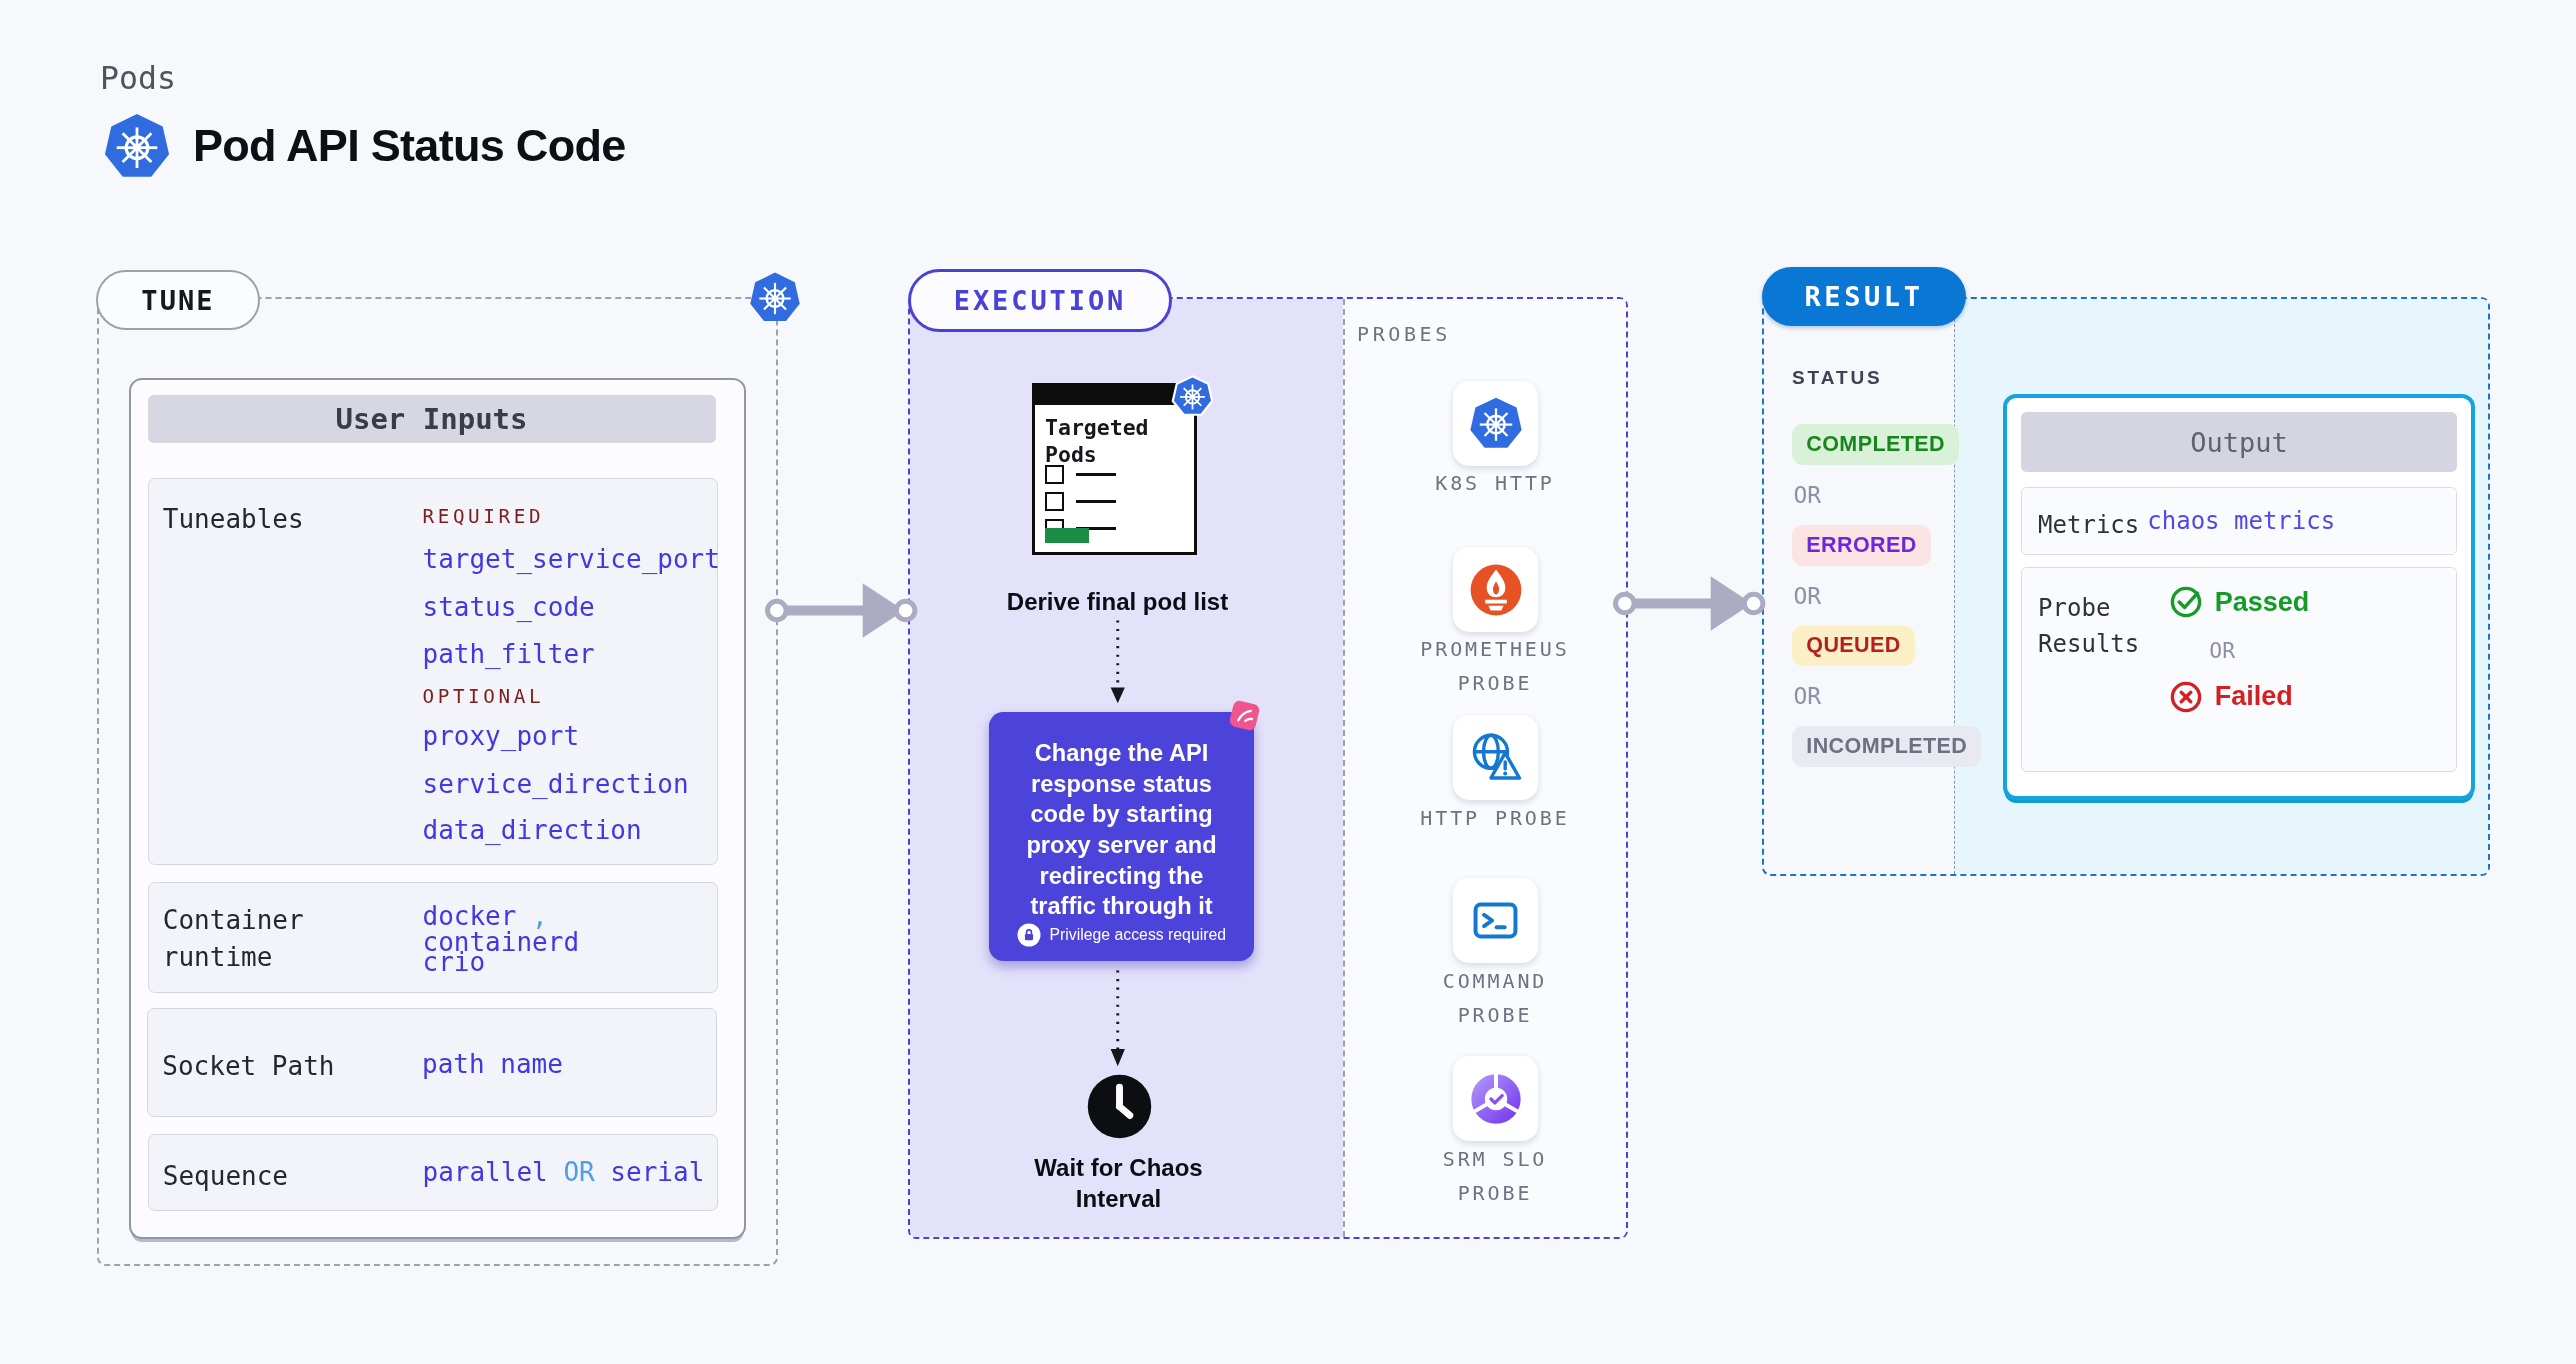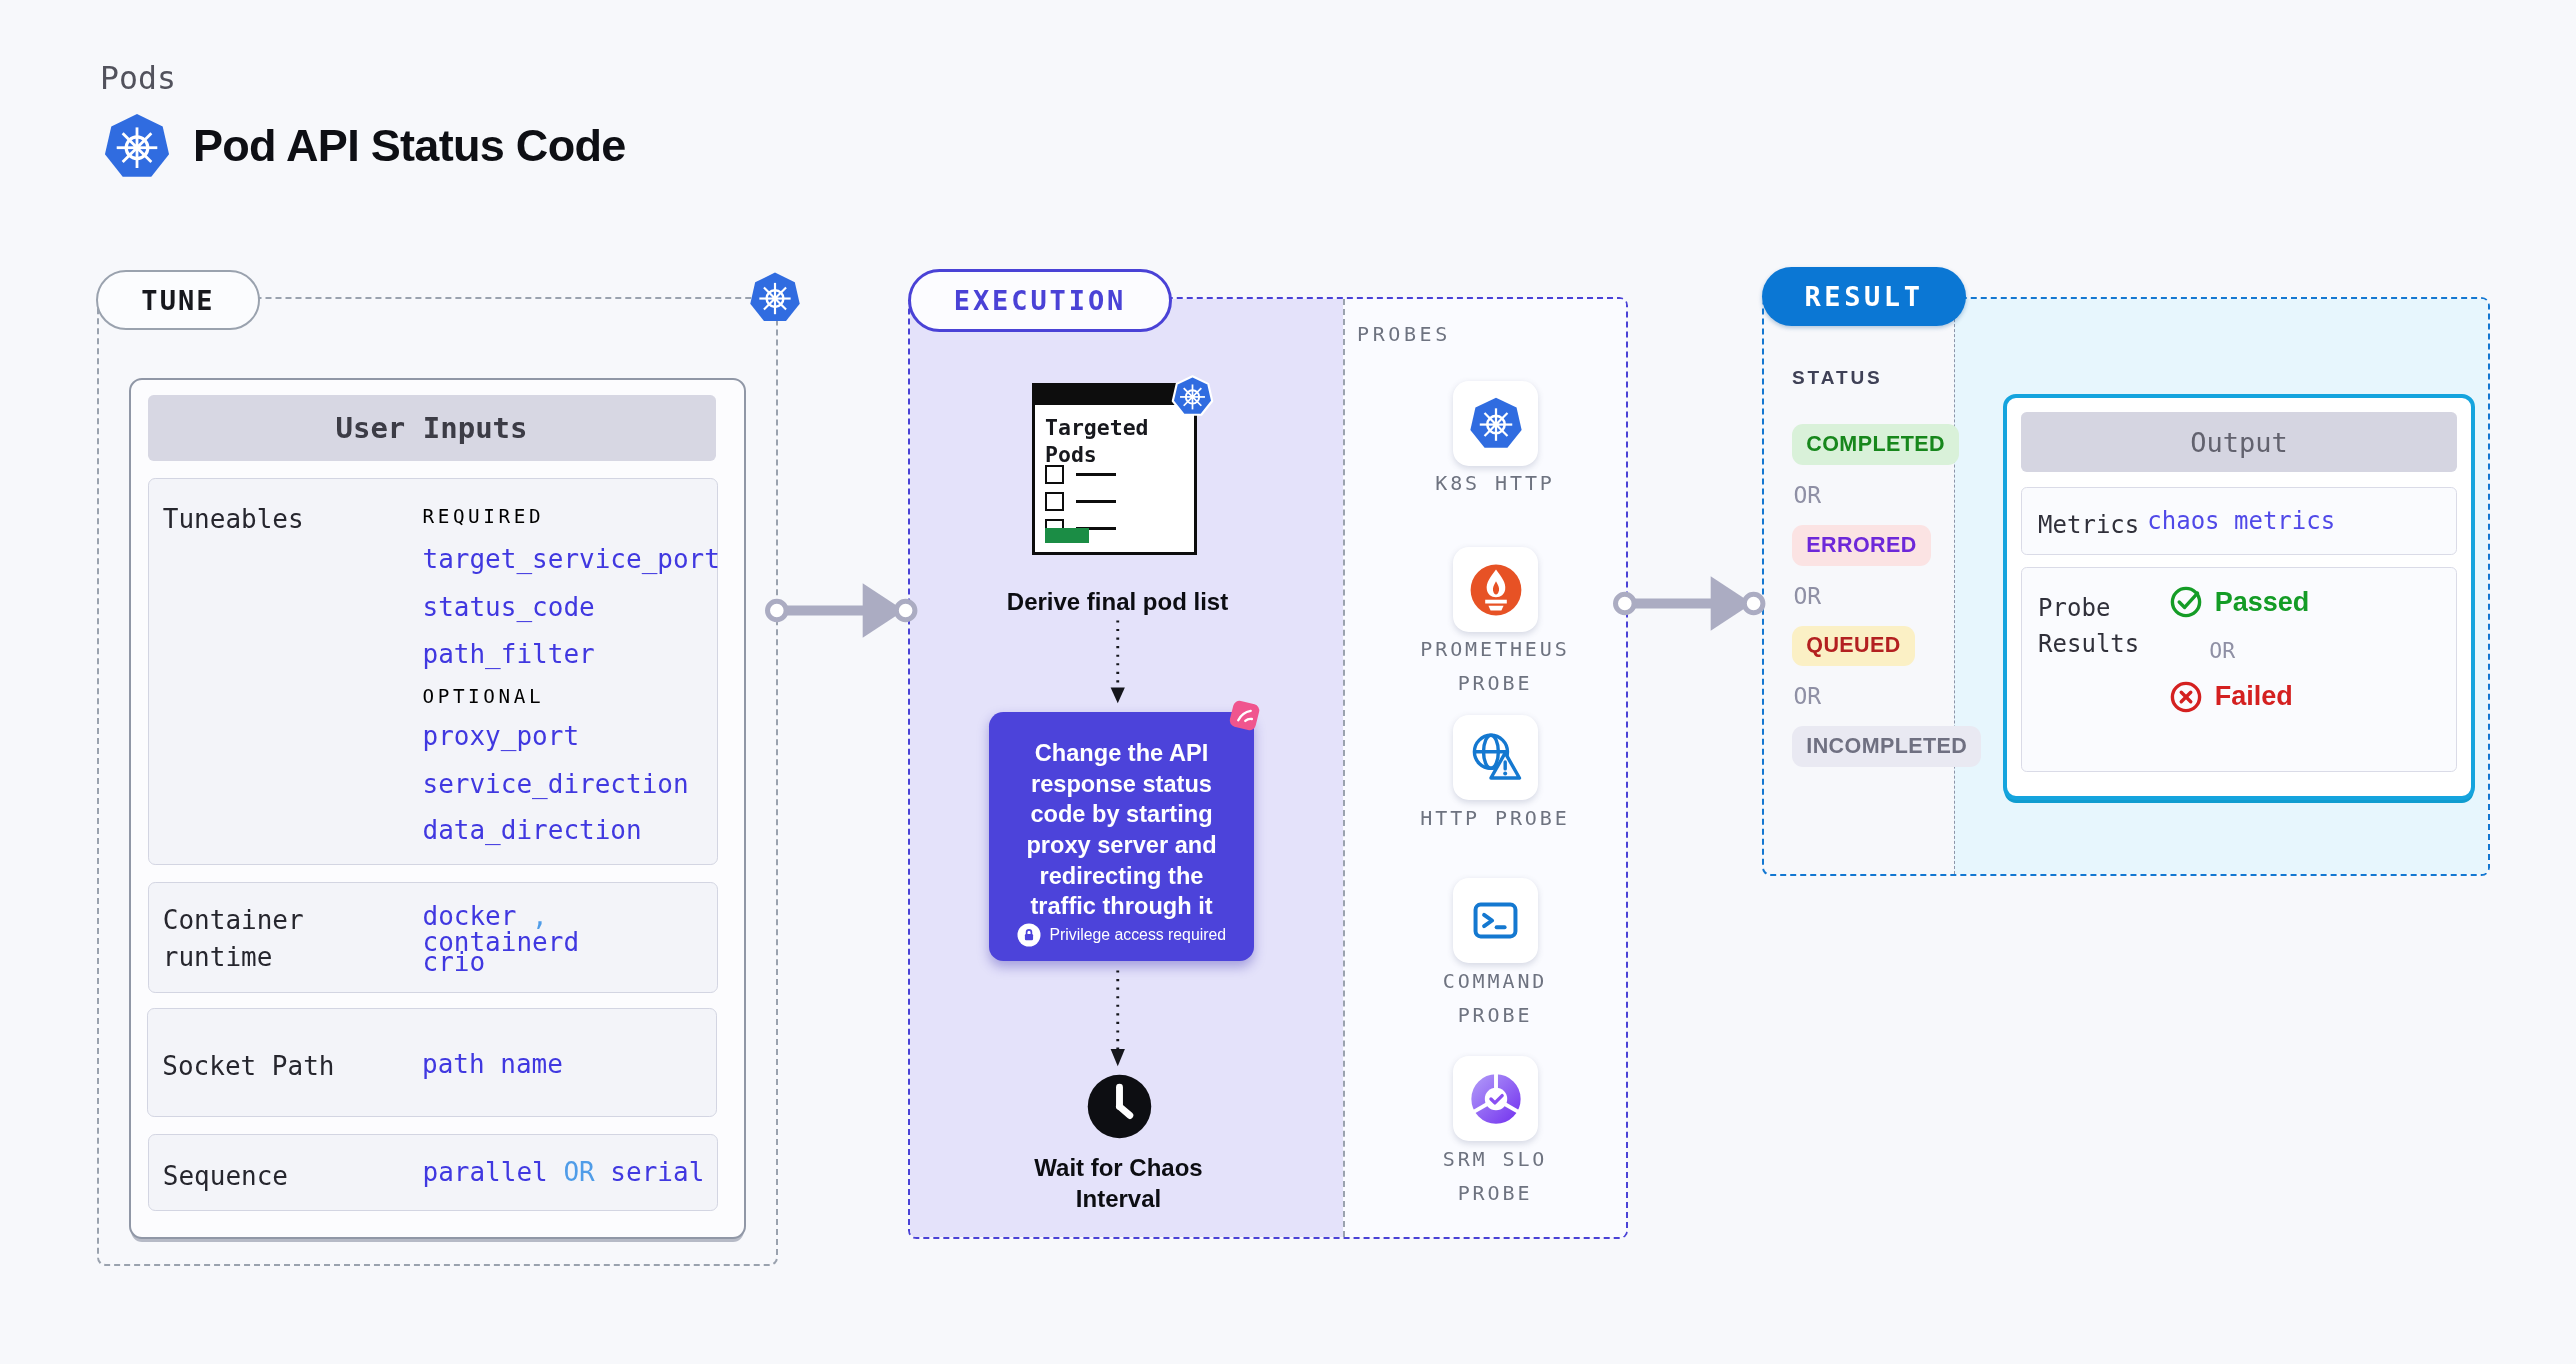--- a/index.html
+++ b/index.html
@@ -29,21 +29,21 @@
   .pill-tune{background:#fbfcfe;border:2.9px solid #9aa2ae;color:#17181d;font-size:27px;letter-spacing:2.1px;}
   .pill-exec{background:#fcfcff;border:3.6px solid #4a42d6;color:#4a42d6;font-size:27px;letter-spacing:2.9px;}
   .pill-result{background:#0b77d4;color:#fff;font-size:27px;letter-spacing:3.6px;box-shadow:0 2.1px 4.3px rgba(10,80,150,.3);}
 
   
   .ui-card{background:#fcfcfe;border:2.1px solid #9097a6;border-radius:13px;box-shadow:0 5px 0 -2.1px #b6bac6;}
   .ui-header{background:#d7d7e3;border-radius:5.7px;display:flex;align-items:center;justify-content:center;
              font-size:29px;font-weight:600;color:#3c3c46;}
   .field-box{background:#f3f4f9;border:1.4px solid #d3d5e2;border-radius:7.2px;}
   .field-label{font-size:26px;color:#26262e;line-height:1.45;}
-  .req-label{font-size:19.3px;color:#000000;letter-spacing:3.6px;}
+  .req-label{font-size:19.3px;color:#7f1d1d;letter-spacing:3.6px;}
   .val{font-size:26px;color:#4038e0;line-height:1.0;}
   .val-or{color:#4f9ce8;}
 
   
   .pods-win{background:#fff;border:3.6px solid #0d0d0d;}
   .pods-bar{position:absolute;left:0;top:0;right:0;height:18.6px;background:#0d0d0d;}
   .pods-title{position:absolute;left:10px;top:29px;font-family:"DejaVu Sans Mono",monospace;
               font-weight:bold;font-size:21.5px;color:#17181d;line-height:1.25;}
   .pods-row{position:absolute;display:flex;align-items:center;}
   .pods-cb{width:15px;height:15px;border:2.1px solid #0d0d0d;background:#fff;}
@@ -186,21 +186,21 @@
 
   <div class="abs tune-box" style="left:97px;top:297px;width:677px;height:965px;"></div>
   <div class="abs pill pill-tune" style="left:96px;top:270px;width:160px;height:56px;">
     <span>TUNE</span>
   </div>
   <svg class="abs icon" style="left:748px;top:271px;width:54px;height:54px;z-index:5;" viewBox="0 0 76 76" width="54" height="54">
       <use href="#sym-k8s"></use>
     </svg>
 
   <div class="abs ui-card" style="left:129px;top:378px;width:613px;height:857px;">
-    <div class="abs ui-header mono" style="left:16.5px;top:15px;width:568px;height:66px;">User Inputs</div>
+    <div class="abs ui-header mono" style="left:16.5px;top:15px;width:568px;height:48px;">User Inputs</div>
 
     <div class="abs field-box" style="left:16.5px;top:98px;width:568px;height:385px;">
       <div class="abs mono field-label" style="left:14.3px;top:21.5px;">Tuneables</div>
       <div class="abs mono req-label" style="left:274px;top:26px;">REQUIRED</div>
       <div class="abs mono val" style="left:274px;top:67px;">target_service_port</div>
       <div class="abs mono val" style="left:274px;top:115px;">status_code</div>
       <div class="abs mono val" style="left:274px;top:162px;">path_filter</div>
       <div class="abs mono req-label" style="left:274px;top:206px;">OPTIONAL</div>
       <div class="abs mono val" style="left:274px;top:244px;">proxy_port</div>
       <div class="abs mono val" style="left:274px;top:292px;">service_direction</div>

